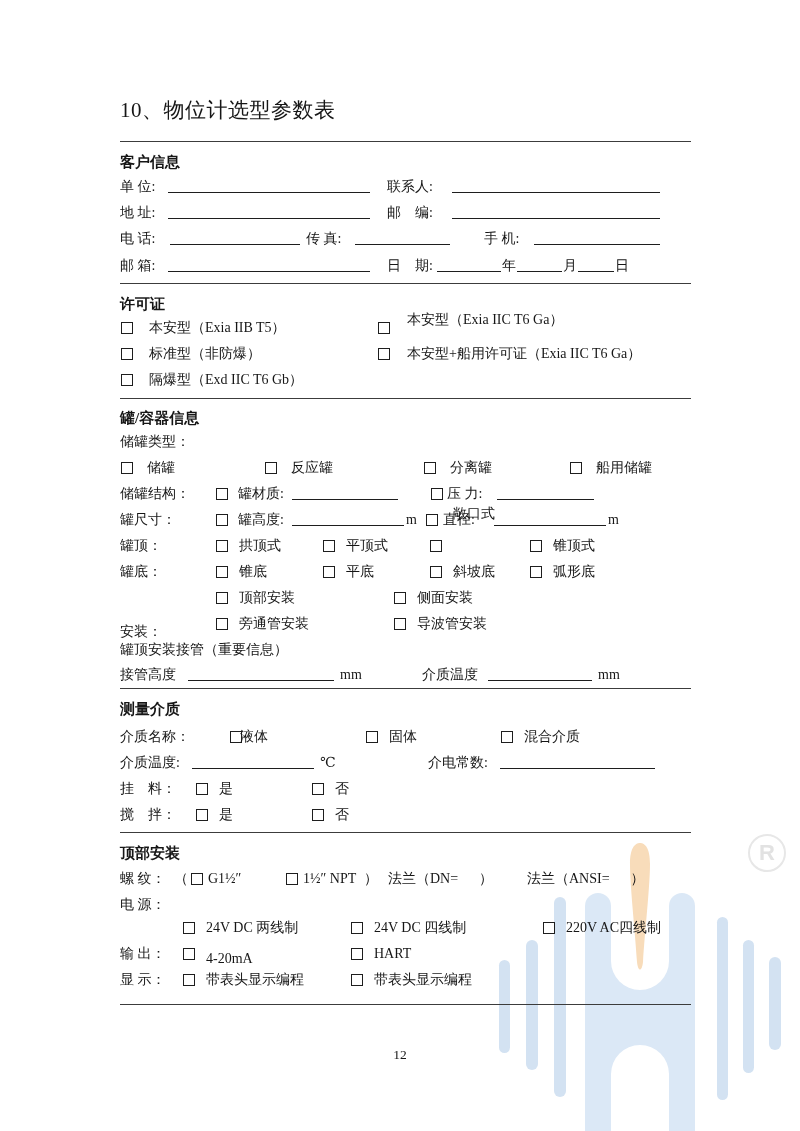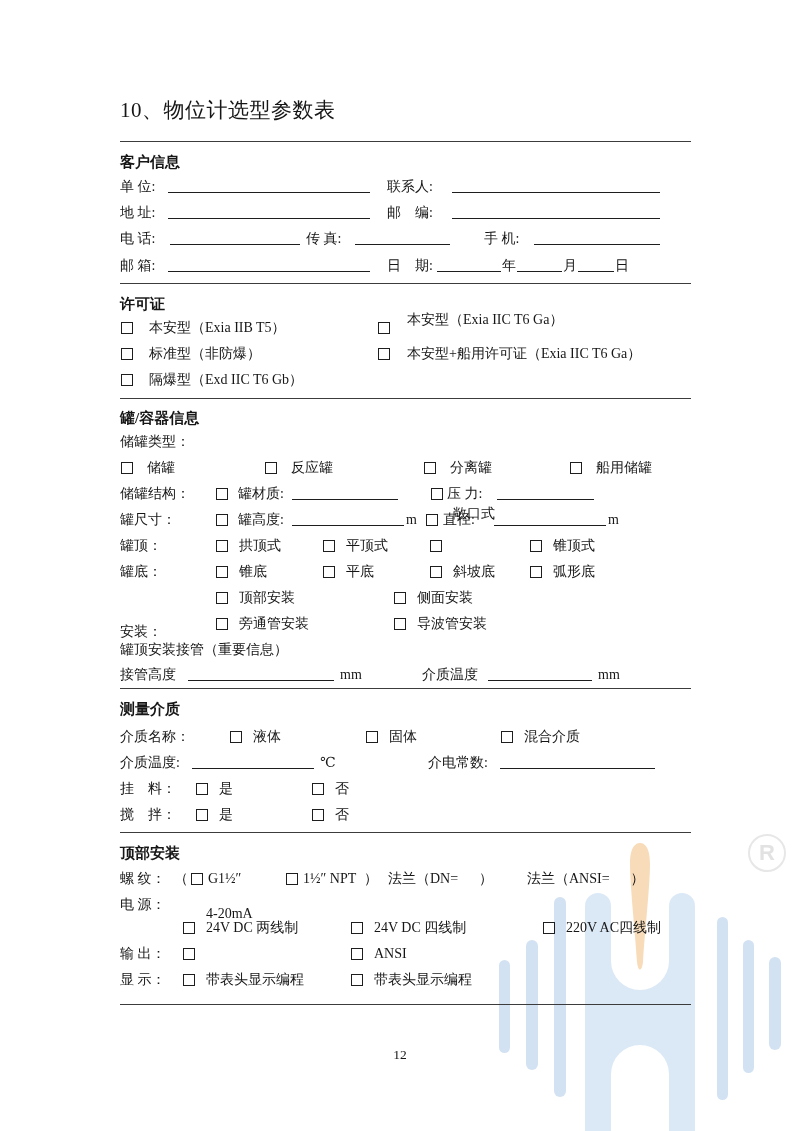--- a/index.html
+++ b/index.html
@@ -163,21 +163,21 @@
   <div class="t" style="left:422px;top:665px">介质温度</div>
   <div class="ul" style="left:488px;top:665px;width:104px"></div>
   <div class="t" style="left:598px;top:665px">mm</div>
 
   <div class="hr" style="top:688px"></div>
 
   <div class="t hd" style="left:120px;top:699px">测量介质</div>
 
   <div class="t" style="left:120px;top:727px">介质名称：</div>
   <div class="cb" style="left:230px;top:731px"></div>
-  <div class="t" style="left:253px;top:727px">液体</div>
+  <div class="t" style="left:240px;top:727px">液体</div>
   <div class="cb" style="left:366px;top:731px"></div>
   <div class="t" style="left:389px;top:727px">固体</div>
   <div class="cb" style="left:501px;top:731px"></div>
   <div class="t" style="left:524px;top:727px">混合介质</div>
 
   <div class="t" style="left:120px;top:753px">介质温度:</div>
   <div class="ul" style="left:192px;top:753px;width:122px"></div>
   <div class="t" style="left:320px;top:753px">℃</div>
   <div class="t" style="left:428px;top:753px">介电常数:</div>
   <div class="ul" style="left:500px;top:753px;width:155px"></div>
@@ -212,23 +212,23 @@
 
   <div class="cb" style="left:183px;top:922px"></div>
   <div class="t" style="left:206px;top:918px">24V DC 两线制</div>
   <div class="cb" style="left:351px;top:922px"></div>
   <div class="t" style="left:374px;top:918px">24V DC 四线制</div>
   <div class="cb" style="left:543px;top:922px"></div>
   <div class="t" style="left:566px;top:918px">220V AC四线制</div>
 
   <div class="t" style="left:120px;top:944px">输 出：</div>
   <div class="cb" style="left:183px;top:948px"></div>
-  <div class="t" style="left:206px;top:904px">4-20mA</div>
+  <div class="t" style="left:206px;top:949px">4-20mA</div>
   <div class="cb" style="left:351px;top:948px"></div>
-  <div class="t" style="left:374px;top:944px">ANSI</div>
+  <div class="t" style="left:374px;top:944px">HART</div>
 
   <div class="t" style="left:120px;top:970px">显 示：</div>
   <div class="cb" style="left:183px;top:974px"></div>
   <div class="t" style="left:206px;top:970px">带表头显示编程</div>
   <div class="cb" style="left:351px;top:974px"></div>
   <div class="t" style="left:374px;top:970px">带表头显示编程</div>
 
   <div class="hr" style="top:1004px"></div>
 
   <div class="pgnum">12</div>

